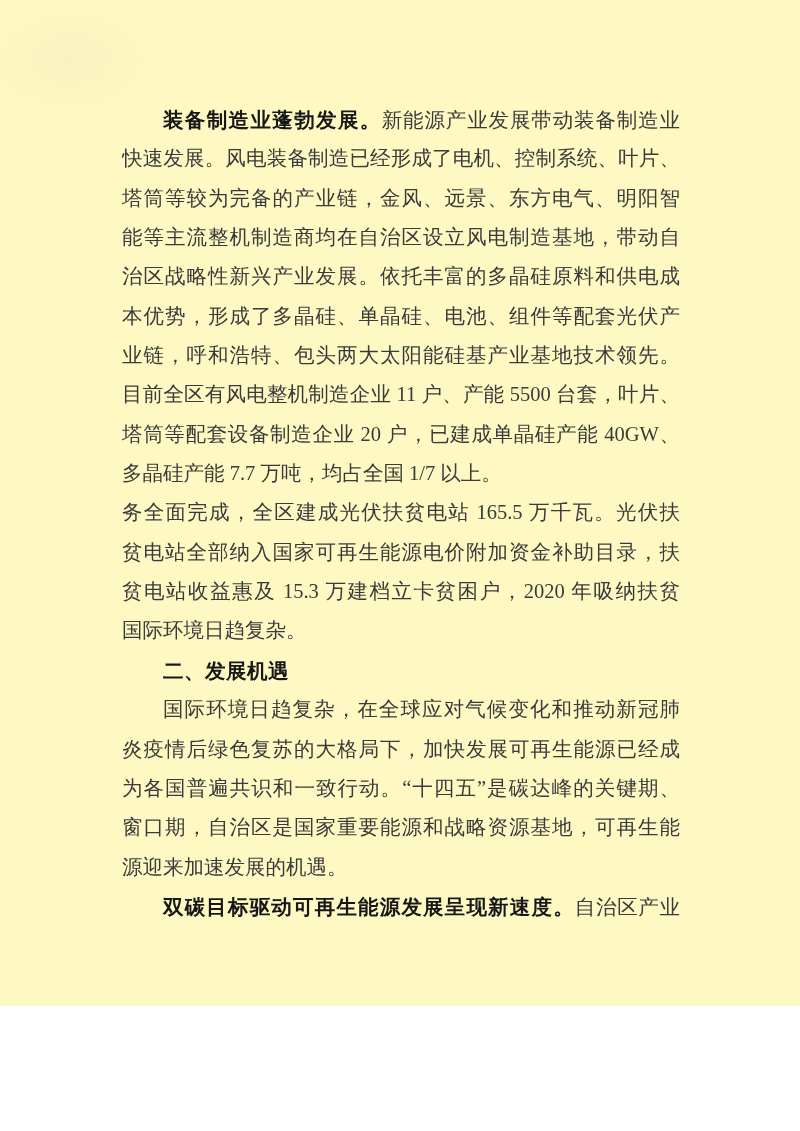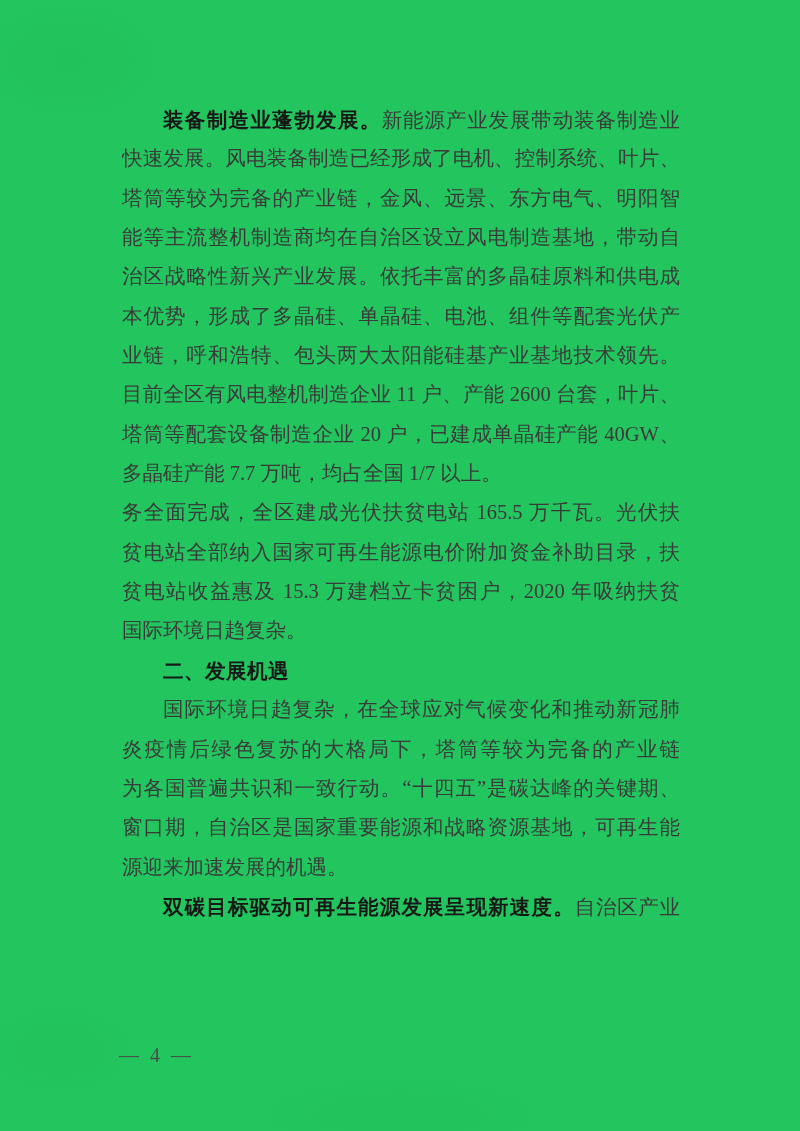--- a/index.html
+++ b/index.html
@@ -3,22 +3,22 @@
 <meta charset="utf-8">
 <style>
   html, body {
     margin: 0;
     padding: 0;
     background: #ffffff;
   }
   .scan-page {
     position: relative;
     width: 800px;
-    height: 1131px;
-    background: #22c55e;
+    height: 1006px;
+    background: #fef9c3;
     overflow: hidden;
     font-family: "Liberation Serif", "DejaVu Serif", serif;
   }
   
   .scan-page::before {
     content: "";
     position: absolute;
     inset: 0;
     pointer-events: none;
     background:
@@ -77,30 +77,30 @@
 
 <div class="scan-page">
   <div class="doc-body" id="doc-body">
       <div class="line indent just"><span class="lead">装备制造业蓬勃发展。</span><span class="rest">新能源产业发展带动装备制造业</span></div>
       <div class="line just"><span class="rest">快速发展。风电装备制造已经形成了电机、控制系统、叶片、</span></div>
       <div class="line just"><span class="rest">塔筒等较为完备的产业链，金风、远景、东方电气、明阳智</span></div>
       <div class="line just"><span class="rest">能等主流整机制造商均在自治区设立风电制造基地，带动自</span></div>
       <div class="line just"><span class="rest">治区战略性新兴产业发展。依托丰富的多晶硅原料和供电成</span></div>
       <div class="line just"><span class="rest">本优势，形成了多晶硅、单晶硅、电池、组件等配套光伏产</span></div>
       <div class="line just"><span class="rest">业链，呼和浩特、包头两大太阳能硅基产业基地技术领先。</span></div>
-      <div class="line just"><span class="rest">目前全区有风电整机制造企业 11 户、产能 2600 台套，叶片、</span></div>
+      <div class="line just"><span class="rest">目前全区有风电整机制造企业 11 户、产能 5500 台套，叶片、</span></div>
       <div class="line just"><span class="rest">塔筒等配套设备制造企业 20 户，已建成单晶硅产能 40GW、</span></div>
       <div class="line"><span class="rest">多晶硅产能 7.7 万吨，均占全国 1/7 以上。</span></div>
       <div class="line just"><span class="rest">务全面完成，全区建成光伏扶贫电站 165.5 万千瓦。光伏扶</span></div>
       <div class="line just"><span class="rest">贫电站全部纳入国家可再生能源电价附加资金补助目录，扶</span></div>
       <div class="line just"><span class="rest">贫电站收益惠及 15.3 万建档立卡贫困户，2020 年吸纳扶贫</span></div>
       <div class="line"><span class="rest">国际环境日趋复杂。</span></div>
       <div class="line indent heading"><span class="lead">二、发展机遇</span></div>
       <div class="line indent just"><span class="rest">国际环境日趋复杂，在全球应对气候变化和推动新冠肺</span></div>
-      <div class="line just"><span class="rest">炎疫情后绿色复苏的大格局下，塔筒等较为完备的产业链</span></div>
+      <div class="line just"><span class="rest">炎疫情后绿色复苏的大格局下，加快发展可再生能源已经成</span></div>
       <div class="line just"><span class="rest">为各国普遍共识和一致行动。“十四五”是碳达峰的关键期、</span></div>
       <div class="line just"><span class="rest">窗口期，自治区是国家重要能源和战略资源基地，可再生能</span></div>
       <div class="line"><span class="rest">源迎来加速发展的机遇。</span></div>
       <div class="line indent just"><span class="lead">双碳目标驱动可再生能源发展呈现新速度。</span><span class="rest">自治区产业</span></div>
     </div>
   <div class="page-footer">
     <span class="page-number">— 4 —</span>
   </div>
 </div>
 

